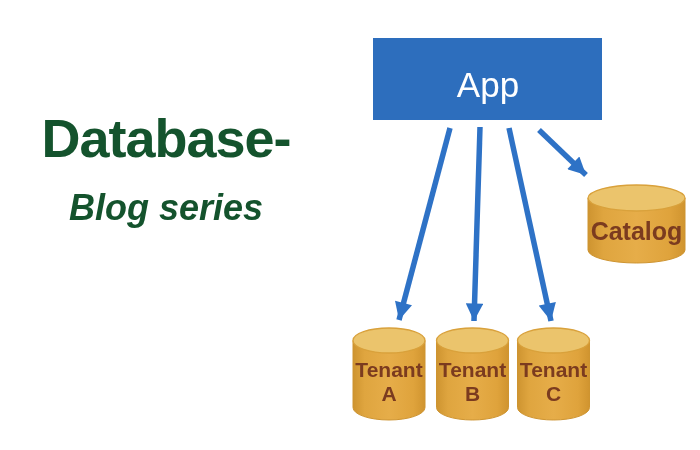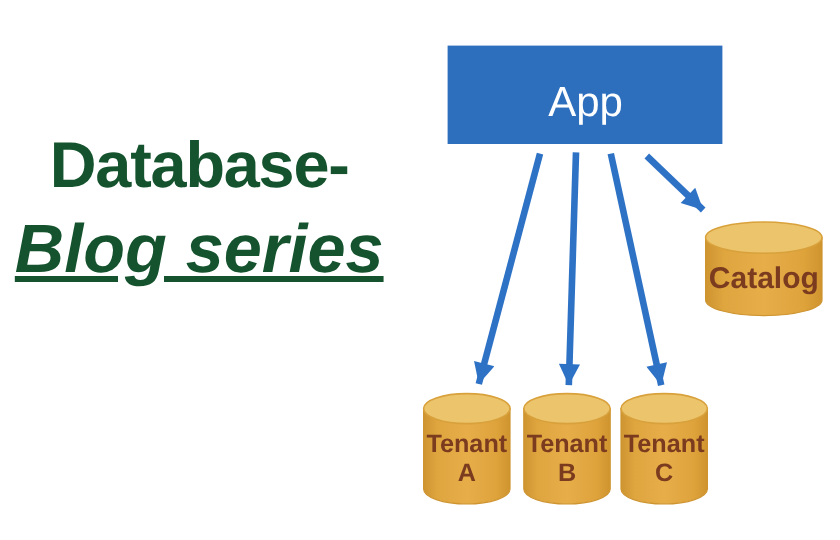--- a/index.html
+++ b/index.html
@@ -26,26 +26,25 @@
     margin-top: 28px;
   }
   .title-line {
     font-size: 54px;
     line-height: 77px;
     font-weight: 600;
     letter-spacing: -1px;
     white-space: nowrap;
   }
   .title-subtitle {
-    font-size: 57px;
+    font-size: 36px;
     line-height: 62px;
     font-weight: 600;
     font-style: italic;
     white-space: nowrap;
-    text-decoration: underline;
   }
   .diagram-svg {
     position: absolute;
     left: 0;
     top: 0;
     width: 700px;
     height: 450px;
   }
   .app-label {
     font-size: 35px;

